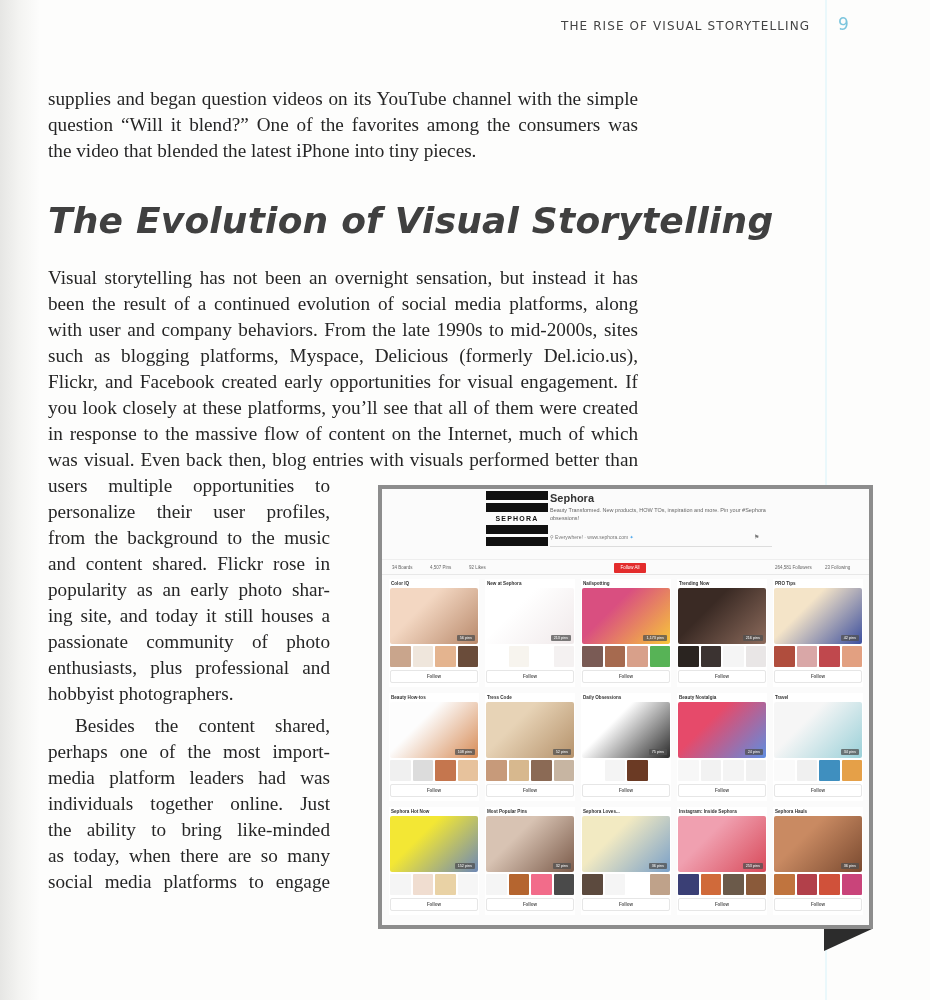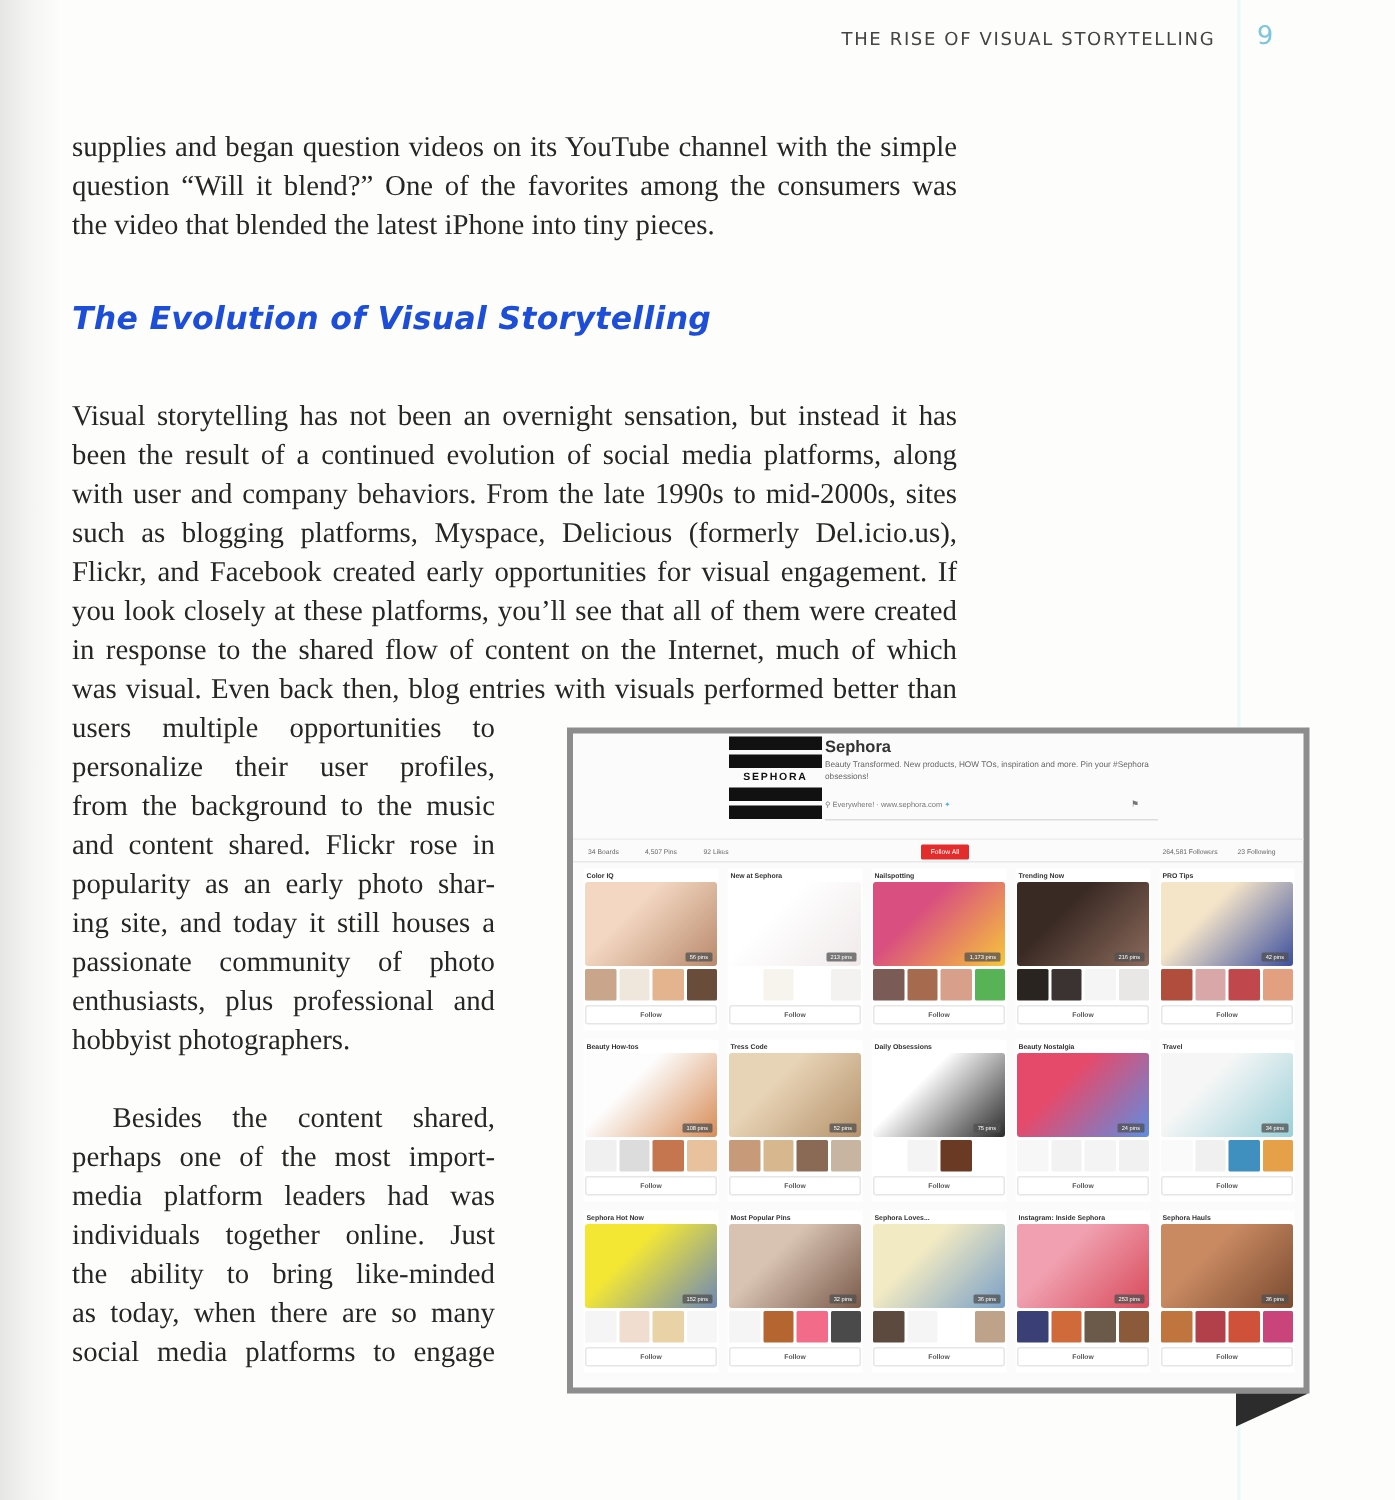--- a/index.html
+++ b/index.html
@@ -12,24 +12,24 @@
 
   .running-head { position: absolute; top: 19px; left: 561px; font-family: "DejaVu Sans", "Liberation Sans", sans-serif;
     font-size: 12px; letter-spacing: 1.1px; color: #444; }
   .page-num { position: absolute; top: 14px; left: 838px; font-family: "DejaVu Sans", "Liberation Sans", sans-serif;
     font-size: 17px; color: #7cc5dd; }
 
   .body-text { position: absolute; left: 48px; font-family: "Liberation Serif", "DejaVu Serif", serif;
     font-size: 19.2px; line-height: 26px; color: #262626; text-align: justify; }
   .p1 { top: 86px; width: 590px; }
   .heading { position: absolute; top: 200px; left: 48px; font-family: "DejaVu Sans", "Liberation Sans", sans-serif;
-    font-style: italic; font-size: 21px; color: #1d4ed8; letter-spacing: 0.2px; }
+    font-style: italic; font-size: 36px; color: #404040; letter-spacing: 0.2px; }
   .p2 { top: 265px; width: 590px; }
   .p3 { top: 473px; width: 282px; }
-  .p4 { top: 733px; width: 282px; text-indent: 27px; }
+  .p4 { top: 713px; width: 282px; text-indent: 27px; }
   .p2 span.line, .p1 span.line { display: block; text-align: justify; text-align-last: justify; }
   .p1 span.line.last { text-align-last: left; }
   .p3 span.line, .p4 span.line { display: block; text-align-last: justify; }
   .p3 span.line.last { text-align-last: left; }
   .p4 span.line.first { text-indent: 27px; }
 
   
   .figure { position: absolute; left: 378px; top: 485px; width: 495px; height: 444px;
     border: 4px solid #8d8d8d; background: #fbfbfb; font-family: "Liberation Sans", "DejaVu Sans", sans-serif; }
   .fig-corner { position: absolute; left: 824px; top: 929px; width: 0; height: 0;
@@ -78,21 +78,21 @@
 
 <h2 class="heading">The Evolution of Visual Storytelling</h2>
 
 <div class="body-text p2">
   <span class="line">Visual storytelling has not been an overnight sensation, but instead it has</span>
   <span class="line">been the result of a continued evolution of social media platforms, along</span>
   <span class="line">with user and company behaviors. From the late 1990s to mid-2000s, sites</span>
   <span class="line">such as blogging platforms, Myspace, Delicious (formerly Del.icio.us),</span>
   <span class="line">Flickr, and Facebook created early opportunities for visual engagement. If</span>
   <span class="line">you look closely at these platforms, you’ll see that all of them were created</span>
-  <span class="line">in response to the shared flow of content on the Internet, much of which</span>
+  <span class="line">in response to the massive flow of content on the Internet, much of which</span>
   <span class="line">was visual. Even back then, blog entries with visuals performed better than</span>
 </div>
 
 <div class="body-text p3">
   <span class="line">users multiple opportunities to</span>
   <span class="line">personalize their user profiles,</span>
   <span class="line">from the background to the music</span>
   <span class="line">and content shared. Flickr rose in</span>
   <span class="line">popularity as an early photo shar-</span>
   <span class="line">ing site, and today it still houses a</span>

